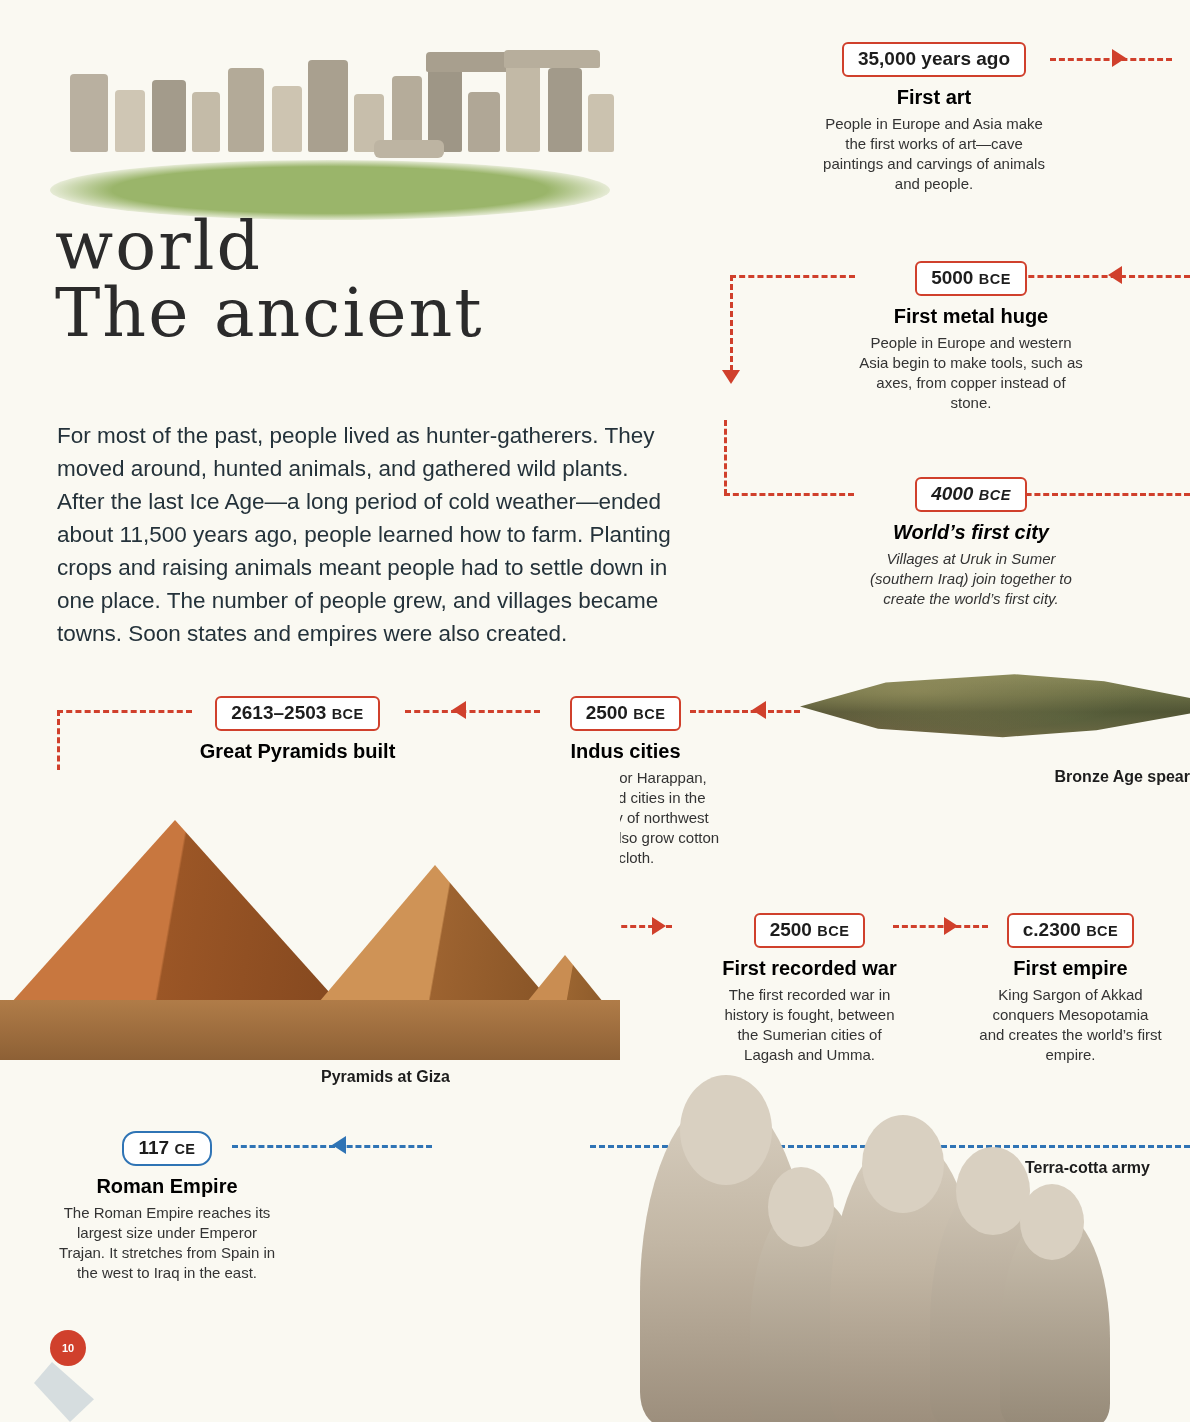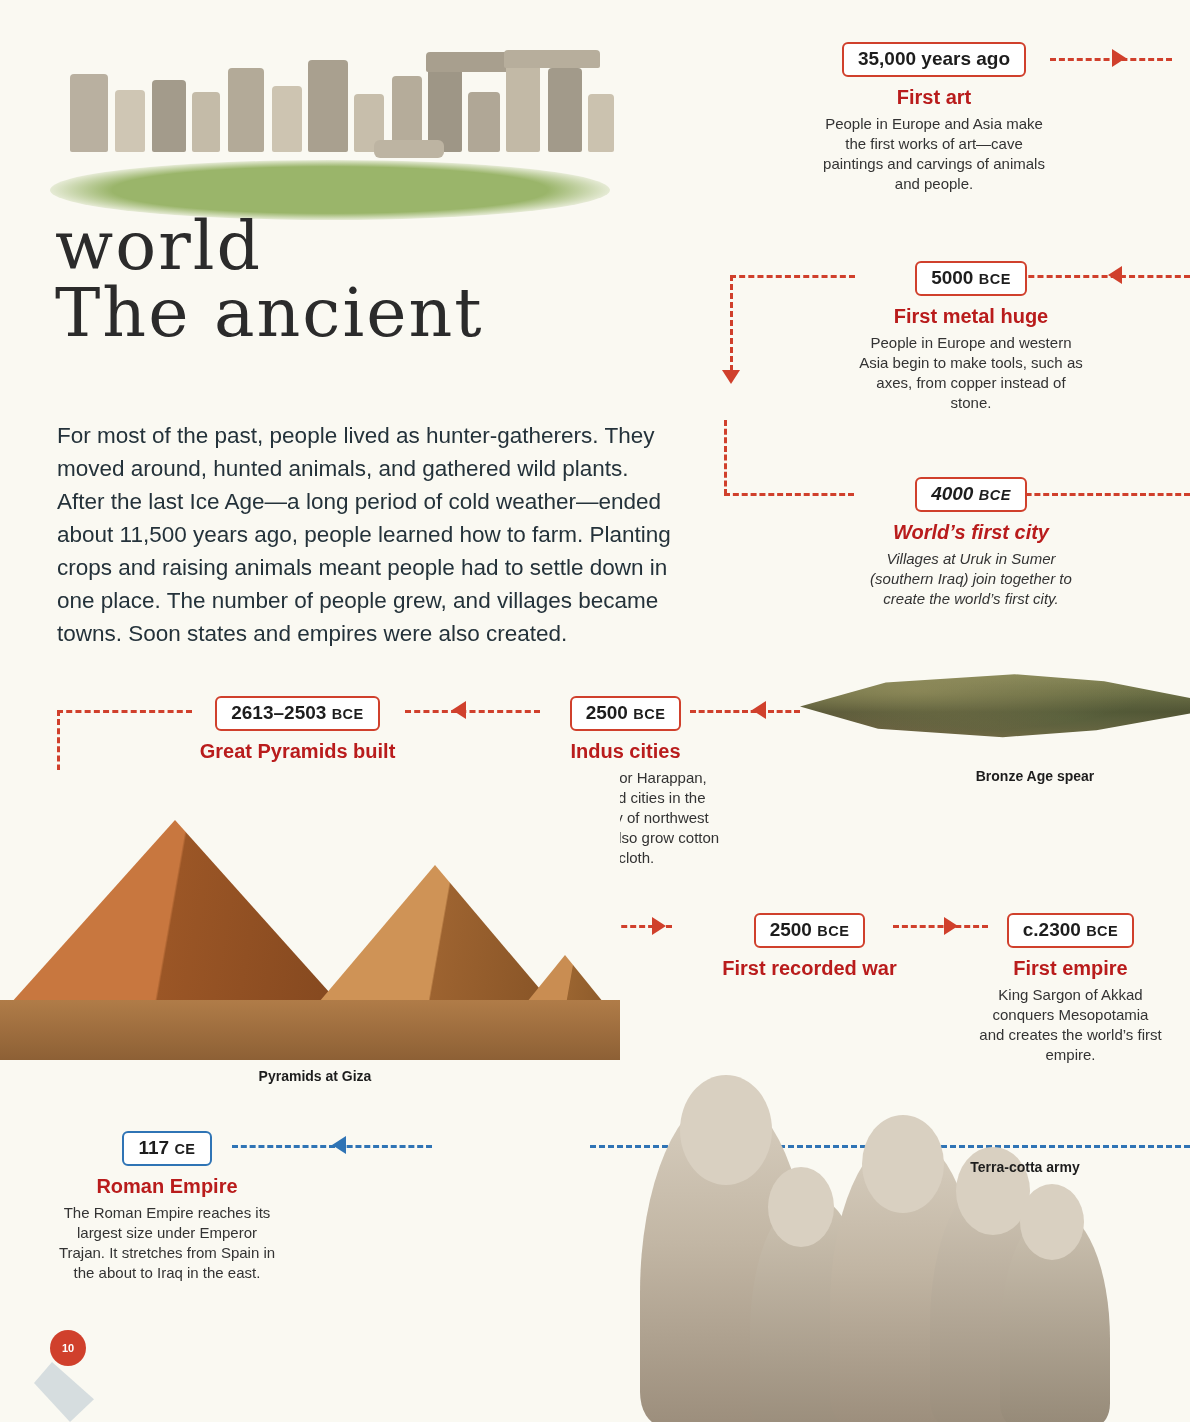--- a/index.html
+++ b/index.html
@@ -34,37 +34,37 @@
   }
 
   
   .entry{position:absolute;text-align:center;}
   .datebox{
     display:inline-block;border:2px solid #d0402c;border-radius:6px;
     background:#fff;padding:4px 14px 5px;
     font-size:19px;font-weight:700;color:#1d1d1d;white-space:nowrap;
     font-family:"Liberation Sans", sans-serif;
   }
-  .datebox.blue{border-color:#2f74b5;}
+  .datebox.blue{border-color:#2f74b5;border-radius:14px;}
   .datebox .era{font-size:14.5px;letter-spacing:.5px;font-weight:700;}
-  .ehead{font-size:20px;font-weight:700;color:#b91c1c;margin-top:9px;line-height:1.15;}
+  .ehead{font-size:20px;font-weight:700;color:#000000;margin-top:9px;line-height:1.15;}
   .ebody{font-size:15px;line-height:20px;color:#333;margin-top:5px;}
 
   
   .dash-h{position:absolute;border-top:3px dashed #d0402c;}
   .dash-v{position:absolute;border-left:3px dashed #d0402c;}
   .dash-h.blue{border-top-color:#2f74b5;}
   .arrow{position:absolute;width:0;height:0;}
   .arr-r{border-top:9px solid transparent;border-bottom:9px solid transparent;border-left:14px solid #d0402c;}
   .arr-l{border-top:9px solid transparent;border-bottom:9px solid transparent;border-right:14px solid #d0402c;}
   .arr-d{border-left:9px solid transparent;border-right:9px solid transparent;border-top:14px solid #d0402c;}
   .arr-l.blue{border-right-color:#2f74b5;}
 
   
-  .caption{position:absolute;font-size:14px;font-weight:700;color:#1d1d1d;text-align:center;}
+  .caption{position:absolute;font-size:16px;font-weight:700;color:#1d1d1d;text-align:right;}
 
   .spear{position:absolute;left:800px;top:640px;width:390px;height:125px;}
   .spear-shape{position:absolute;left:0;top:30px;width:390px;height:70px;
     background:linear-gradient(180deg,#8d8f55 0%,#6d6f3e 35%,#4e4e2c 60%,#7b6a41 100%);
     clip-path:polygon(0% 52%, 22% 18%, 55% 6%, 78% 16%, 100% 40%, 100% 62%, 76% 86%, 52% 96%, 20% 84%);
     filter:saturate(.85);}
   .spear-shape:after{content:"";position:absolute;inset:0;
     background:radial-gradient(ellipse at 30% 30%, rgba(160,150,90,.55), rgba(0,0,0,0) 60%),
                radial-gradient(ellipse at 70% 70%, rgba(90,110,60,.5), rgba(0,0,0,0) 60%);}
 
@@ -208,20 +208,21 @@
     <div class="sand"></div>
   </div>
   <div class="caption" style="left:180px;top:1068px;width:270px;">Pyramids at Giza</div>
 
   <div class="entry" style="left:712px;top:913px;width:195px;">
     <div class="datebox">
       <span>2500</span>
       <span class="era">BCE</span>
     </div>
     <div class="ehead">First recorded war</div>
+    <div class="ebody">The first recorded war in history is fought, between the Sumerian cities of Lagash and Umma.</div>
   </div>
 
   <div class="entry" style="left:978px;top:913px;width:185px;">
     <div class="datebox">
       <span>c.2300</span>
       <span class="era">BCE</span>
     </div>
     <div class="ehead">First empire</div>
     <div class="ebody">King Sargon of Akkad conquers Mesopotamia and creates the world’s first empire.</div>
   </div>
@@ -229,21 +230,21 @@
   <div class="dash-h blue" style="left:232px;top:1145px;width:200px;"></div>
   <div class="arrow arr-l blue" style="left:332px;top:1136px;"></div>
   <div class="dash-h blue" style="left:590px;top:1145px;width:600px;"></div>
 
   <div class="entry" style="left:58px;top:1131px;width:218px;">
     <div class="datebox blue">
       <span>117</span>
       <span class="era">CE</span>
     </div>
     <div class="ehead">Roman Empire</div>
-    <div class="ebody">The Roman Empire reaches its largest size under Emperor Trajan. It stretches from Spain in the about to Iraq in the east.</div>
+    <div class="ebody">The Roman Empire reaches its largest size under Emperor Trajan. It stretches from Spain in the west to Iraq in the east.</div>
   </div>
 
 
   <div class="terracotta">
     <div class="tc-fig" style="left:40px;width:170px;height:330px;"></div>
     <div class="tc-head" style="left:80px;bottom:240px;width:92px;height:110px;"></div>
     <div class="tc-fig" style="left:150px;width:120px;height:230px;background:linear-gradient(180deg,#cfc5b4,#9b8e7c);"></div>
     <div class="tc-head" style="left:168px;bottom:178px;width:66px;height:80px;"></div>
     <div class="tc-fig" style="left:230px;width:150px;height:290px;"></div>
     <div class="tc-head" style="left:262px;bottom:212px;width:82px;height:98px;"></div>

